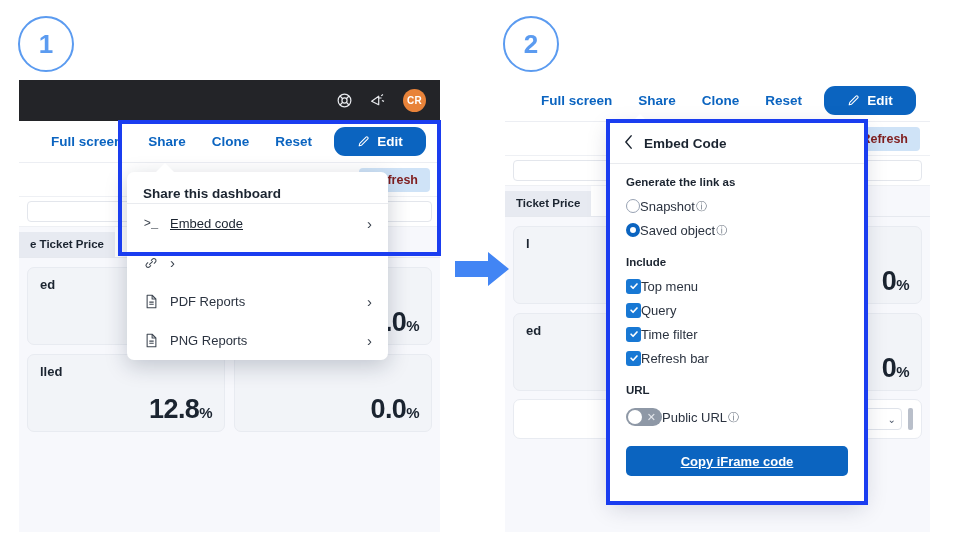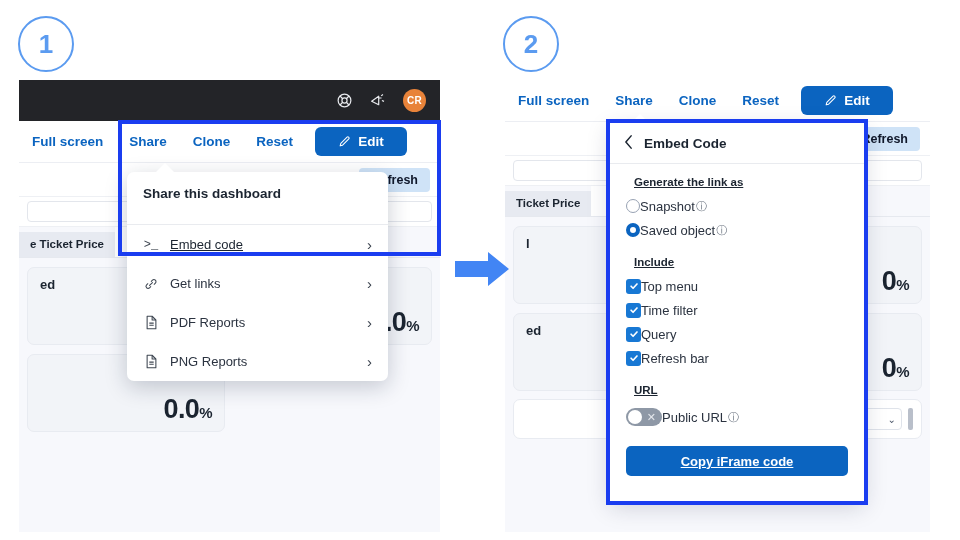--- a/index.html
+++ b/index.html
@@ -36,50 +36,50 @@
   .appbar svg{display:block;}
   .avatar{
     width:23px;height:23px;border-radius:50%;background:#e8833a;
     color:#fff;font-size:10px;font-weight:700;display:flex;align-items:center;justify-content:center;
     letter-spacing:.2px;
   }
 
   
   .toolbar{
     position:absolute;left:0;width:100%;height:42px;background:#fff;
-    display:flex;align-items:center;
+    display:flex;align-items:center;justify-content:flex-end;
     padding-right:14px;box-sizing:border-box;gap:0;
     border-bottom:1px solid #eceef3;
   }
   #panelA .toolbar{top:41px;}
   #panelB .toolbar{top:0px;}
   .tb-link{
     color:#0b64c0;font-size:13.5px;font-weight:700;padding:0 13px;white-space:nowrap;
   }
   .tb-edit{
     background:#0b64c0;color:#fff;font-size:13.5px;font-weight:700;
-    border-radius:6px;height:29px;min-width:92px;display:flex;align-items:center;
+    border-radius:11px;height:29px;min-width:92px;display:flex;align-items:center;
     justify-content:center;gap:7px;margin-left:9px;
   }
   .tb-edit svg{display:block;}
 
   
   .dash{
     position:absolute;left:0;width:100%;background:#f7f8fc;
     box-sizing:border-box;padding:0;
   }
   #panelA .dash{top:83px;height:369px;}
   #panelB .dash{top:42px;height:410px;}
 
   .filterrow{
     height:34px;background:#fff;border-bottom:1px solid #eef0f4;
     display:flex;align-items:center;padding:0 10px;box-sizing:border-box;gap:8px;
   }
   .refresh-chip{
-    margin-left:auto;background:#cfe3f7;color:#0f172a;font-size:12.5px;font-weight:700;
+    margin-left:auto;background:#cfe3f7;color:#7f1d1d;font-size:12.5px;font-weight:700;
     border-radius:4px;padding:5px 12px;white-space:nowrap;
   }
   .pillrow{
     height:30px;background:#fff;border-bottom:1px solid #eef0f4;
     display:flex;align-items:center;padding:0 8px;box-sizing:border-box;
   }
   .pill-outline{
     height:19px;flex:1;border:1px solid #e3e6ec;border-radius:4px;background:#fff;
   }
   .tabrow{
@@ -131,21 +131,21 @@
   .share-menu{
     position:absolute;left:127px;top:172px;width:261px;background:#fff;
     border-radius:7px;box-shadow:0 6px 22px rgba(20,30,60,.22);z-index:25;
     overflow:visible;
   }
   .share-menu:before{
     content:"";position:absolute;left:28px;top:-9px;width:20px;height:10px;
     background:#fff;clip-path:polygon(50% 0,100% 100%,0 100%);
   }
   .share-head{
-    font-size:13.5px;font-weight:700;color:#1b2430;padding:14px 16px 23px 16px;
+    font-size:13.5px;font-weight:700;color:#1b2430;padding:14px 16px 2px 16px;
     border-bottom:1px solid #e9ebef;
   }
   .share-item{
     display:flex;align-items:center;gap:11px;padding:0 16px;height:39px;
     font-size:13px;color:#2b3340;
   }
   .share-item .label{flex:1;}
   .share-item .label.link{text-decoration:underline;color:#1b2430;}
   .share-item .gi{width:16px;display:flex;align-items:center;justify-content:center;color:#3f4752;}
   .chev{color:#3a424e;font-size:15px;font-weight:400;}
@@ -160,21 +160,21 @@
     content:"";position:absolute;left:20px;top:-9px;width:20px;height:10px;
     background:#fff;clip-path:polygon(50% 0,100% 100%,0 100%);
   }
   .embed-head{
     display:flex;align-items:center;gap:11px;padding:12px 16px 12px 14px;
     border-bottom:1px solid #e9ebef;
   }
   .embed-head .back{font-size:15px;color:#1b2430;line-height:1;}
   .embed-head .ttl{font-size:13.5px;font-weight:700;color:#1b2430;}
   .embed-body{padding:12px 16px 0 16px;}
-  .grp-label{font-size:11.5px;font-weight:700;color:#1b2430;margin:0 0 6px 8px;text-decoration:underline;}
+  .grp-label{font-size:11.5px;font-weight:700;color:#1b2430;margin:0 0 6px 0;}
   .grp-label.mt{margin-top:14px;}
   .opt{display:flex;align-items:center;height:24px;font-size:13px;color:#2b3340;}
   .radio{
     width:14px;height:14px;border-radius:50%;border:1.6px solid #98a2b3;box-sizing:border-box;
     flex:0 0 auto;background:#fff;
   }
   .radio.on{
     border:4px solid #0b64c0;background:#fff;
   }
   .cbx{
@@ -261,20 +261,24 @@
       <div class="cards">
         <div class="card">
           <div class="card-title">ed</div>
           <div class="card-value"><span>25.1</span><em>%</em></div>
         </div>
         <div class="card">
           <div class="card-title"></div>
           <div class="card-value"><span>0.0</span><em>%</em></div>
         </div>
         <div class="card">
+          <div class="card-title">lled</div>
+          <div class="card-value"><span>12.8</span><em>%</em></div>
+        </div>
+        <div class="card">
           <div class="card-value"><span>0.0</span><em>%</em></div>
         </div>
       </div>
     </div>
   </div>
 
   <div class="share-menu">
     <div class="share-head">Share this dashboard</div>
 
     <div class="share-item">
@@ -284,21 +288,20 @@
     </div>
 
     <div class="share-item">
       <span class="gi">
         <svg width="14" height="14" viewBox="0 0 24 24" fill="none" stroke="#3f4752" stroke-width="1.8" stroke-linecap="round">
           <path d="M9.5 14.5l5-5"></path>
             <path d="M12.5 7.5l2-2a3.5 3.5 0 0 1 5 5l-2 2"></path>
             <path d="M11.5 16.5l-2 2a3.5 3.5 0 0 1-5-5l2-2"></path>
         </svg>
       </span>
-      <span class="label">Get links</span>
       <span class="chev">›</span>
     </div>
 
     <div class="share-item">
       <span class="gi">
         <svg width="13" height="15" viewBox="0 0 20 24" fill="none" stroke="#3f4752" stroke-width="1.7" stroke-linejoin="round">
           <path d="M3 2h8l6 6v14H3z"></path>
             <path d="M11 2v6h6"></path>
             <path d="M6.5 13h7M6.5 16.5h7"></path>
         </svg>
@@ -420,29 +423,29 @@
             </svg>
         </span>
         <span>Top menu</span>
       </div>
       <div class="opt">
         <span class="cbx">
           <svg width="10" height="10" viewBox="0 0 12 12" fill="none" stroke="#fff" stroke-width="2" stroke-linecap="round" stroke-linejoin="round">
               <path d="M2.5 6.3l2.4 2.4L9.6 3.6"></path>
             </svg>
         </span>
-        <span>Time filter</span>
+        <span>Query</span>
       </div>
       <div class="opt">
         <span class="cbx">
           <svg width="10" height="10" viewBox="0 0 12 12" fill="none" stroke="#fff" stroke-width="2" stroke-linecap="round" stroke-linejoin="round">
               <path d="M2.5 6.3l2.4 2.4L9.6 3.6"></path>
             </svg>
         </span>
-        <span>Query</span>
+        <span>Time filter</span>
       </div>
       <div class="opt">
         <span class="cbx">
           <svg width="10" height="10" viewBox="0 0 12 12" fill="none" stroke="#fff" stroke-width="2" stroke-linecap="round" stroke-linejoin="round">
               <path d="M2.5 6.3l2.4 2.4L9.6 3.6"></path>
             </svg>
         </span>
         <span>Refresh bar</span>
       </div>
 

